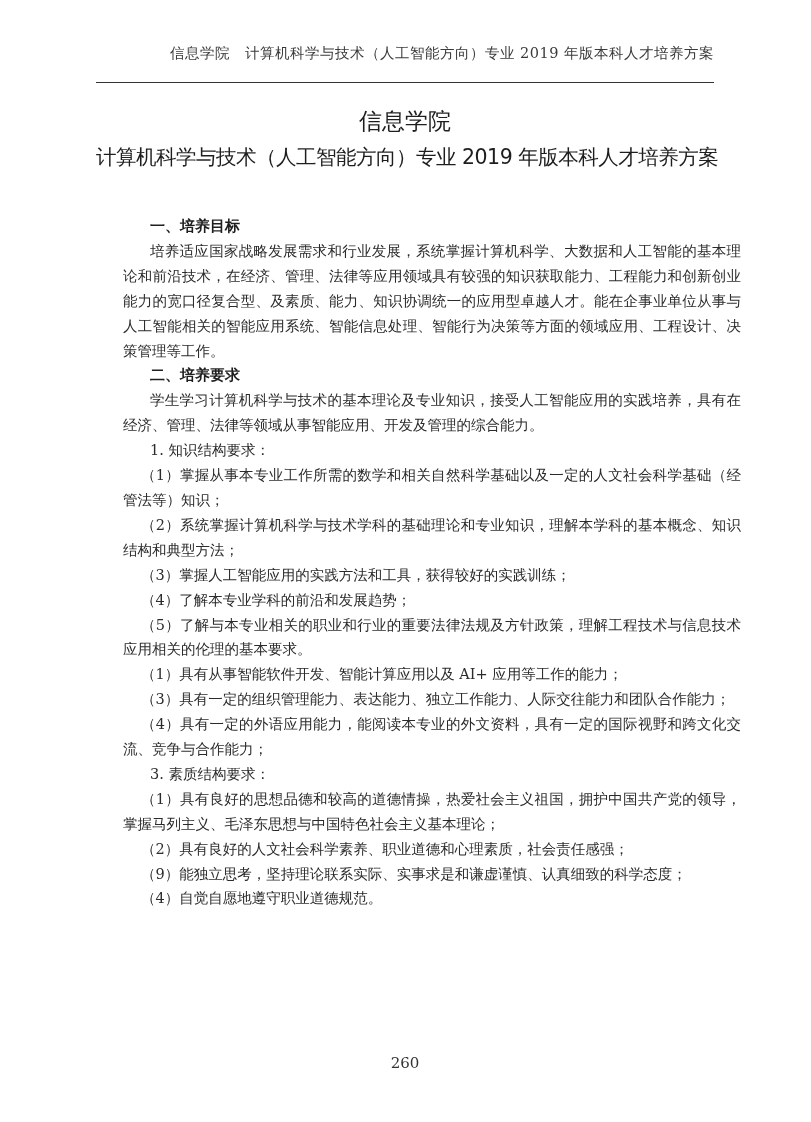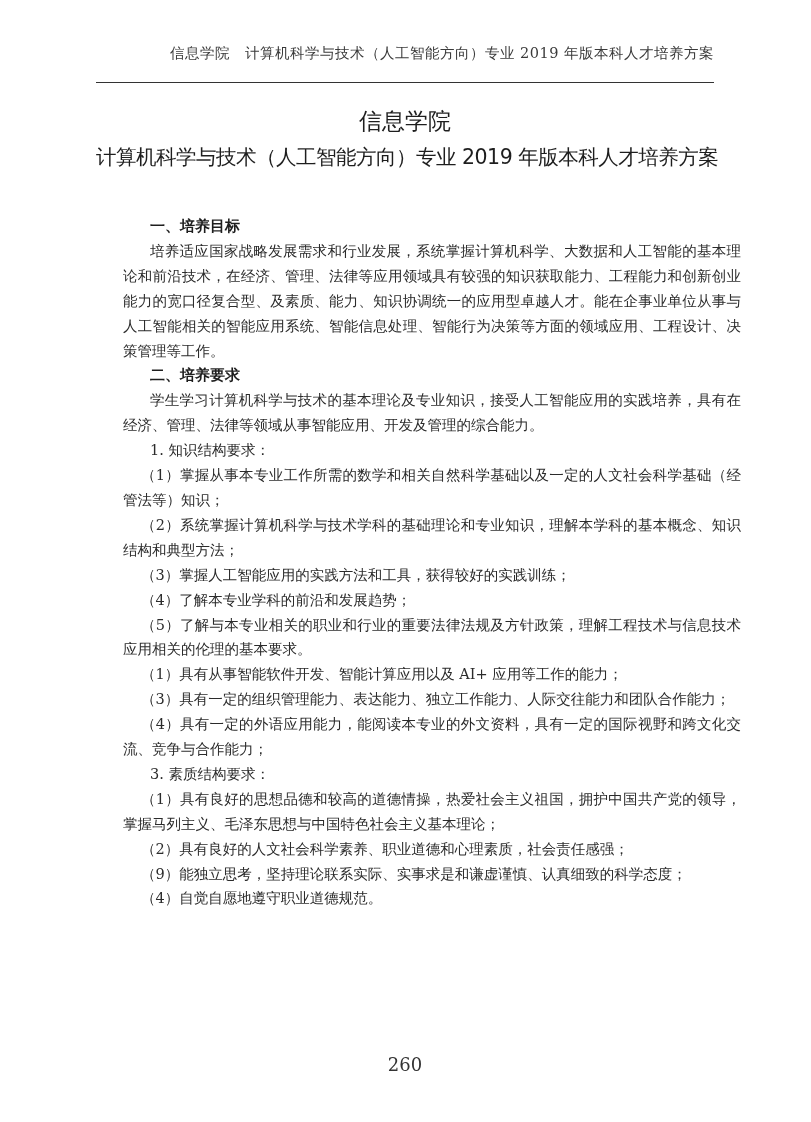--- a/index.html
+++ b/index.html
@@ -11,21 +11,21 @@
   .title1 { position: absolute; left: 96px; top: 106px; width: 618px; text-align: center;
             font-family: "DejaVu Sans", "Liberation Sans", sans-serif; font-size: 23px; font-weight: normal; color: #1e1e1e; }
   .title2 { position: absolute; left: 96px; top: 143px; width: 618px; text-align: center;
             font-family: "DejaVu Sans", "Liberation Sans", sans-serif; font-size: 20.5px; font-weight: normal; color: #1e1e1e;
             white-space: nowrap; letter-spacing: -0.5px; }
   .content { position: absolute; left: 107px; top: 214px; width: 618px; font-size: 14.5px; line-height: 24.9px; margin-left: 16px; }
   .content p { margin: 0; text-align: justify; text-align-last: left; }
   .h { font-family: "DejaVu Sans", "Liberation Sans", sans-serif; font-weight: bold; font-size: 15px; text-indent: 27px; color: #1e1e1e; }
   .ind { text-indent: 27px; }
   .ind2 { text-indent: 18px; }
-  .page-number { position: absolute; left: 96px; top: 1054px; width: 618px; text-align: center; font-size: 18px; color: #333; }
+  .page-number { position: absolute; left: 96px; top: 1054px; width: 618px; text-align: center; font-size: 15px; color: #333; }
 </style>
 </head>
 <body>
 
 <div class="running-head">信息学院　计算机科学与技术（人工智能方向）专业 2019 年版本科人才培养方案</div>
 <div class="head-rule"></div>
 
 <div class="title1">信息学院</div>
 <div class="title2">计算机科学与技术（人工智能方向）专业 2019 年版本科人才培养方案</div>
 

